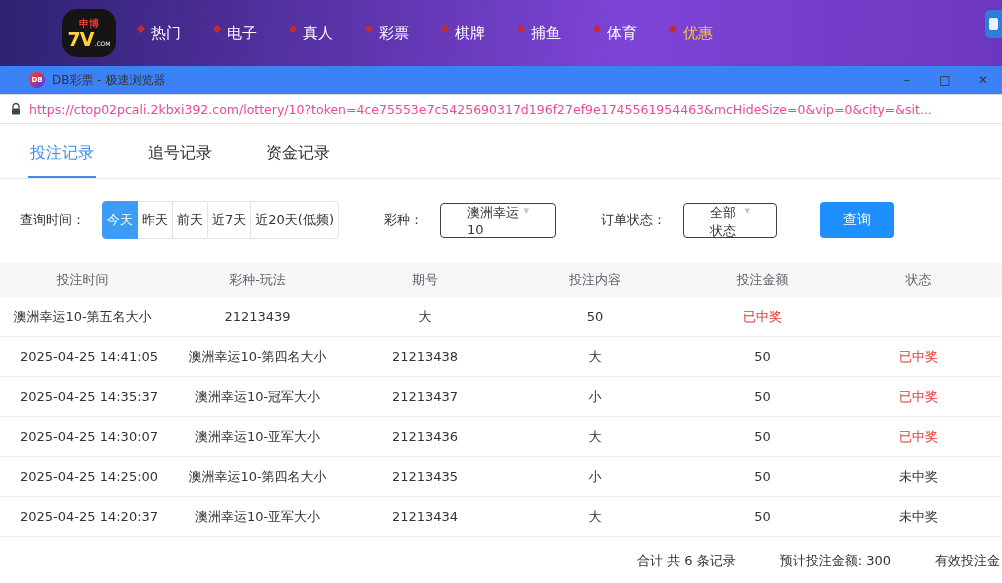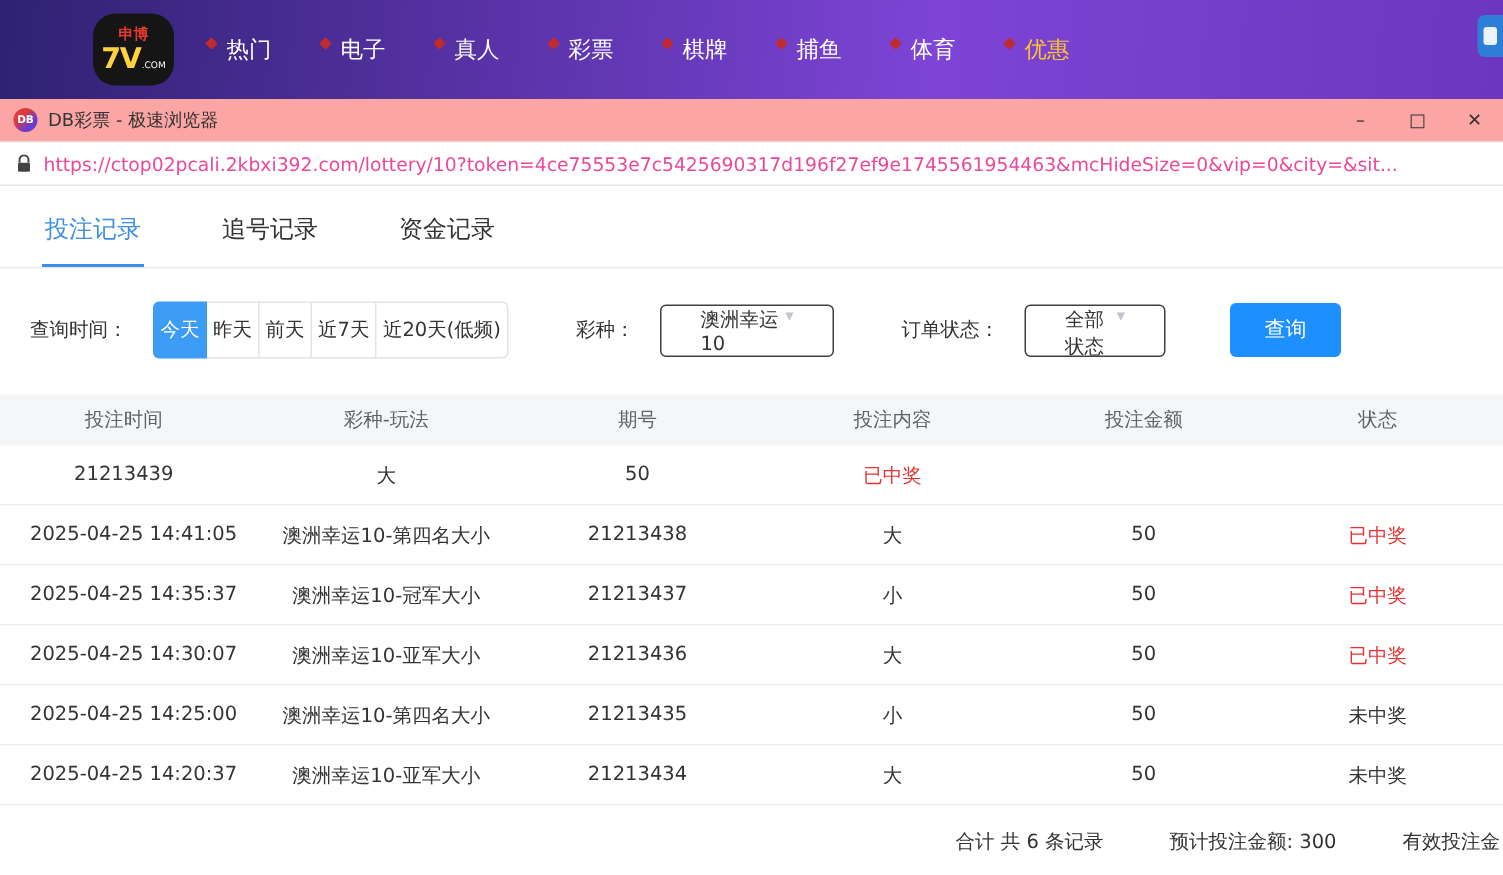--- a/index.html
+++ b/index.html
@@ -20,22 +20,22 @@
     display:inline-flex; align-items:center;text-align:right; }
   .nav-badge { width:6px; height:6px; background:#c22b2b; transform:rotate(45deg);
     display:inline-block; margin-right:7px; margin-bottom:8px; border-radius:1px; }
   .nav-item.highlight { color:#ffc62e; }
   .edge-widget { position:absolute; right:0; top:10px; width:17px; height:28px;
     background:#2e7ed8; border-radius:5px 0 0 5px; cursor:pointer;
     display:flex; align-items:center; justify-content:center; }
   .edge-inner { width:9px; height:12px; background:#fff; border-radius:2px; opacity:.9; }
 
   
-  .title-bar { height:29px; background:#fca5a5; border-bottom:1px solid #dcdcdc;
-    display:flex; align-items:center; }
+  .title-bar { height:29px; background:#3b82f6; border-bottom:1px solid #dcdcdc;
+    display:flex; align-items:center;padding-left:20px; }
   .favicon { width:16px; height:16px; border-radius:50%; margin-left:9px;
     background:linear-gradient(135deg,#e03a3a 35%,#6a3bd0 70%); color:#fff; font-size:7px;
     font-weight:bold; display:flex; align-items:center; justify-content:center; }
   .window-title { margin-left:7px; font-size:12px; color:#333; }
   .win-controls { margin-left:auto; display:flex; height:100%; }
   .win-btn { width:38px; height:100%; display:flex; align-items:center; justify-content:center;
     font-size:12px; color:#333; cursor:pointer; }
   .url-bar { height:29px; background:#fff; border-bottom:1px solid #e3e3e3;
     display:flex; align-items:center; padding:0 10px; cursor:text; }
   .lock { display:flex; margin-right:7px; }
@@ -181,20 +181,21 @@
   <div class="t-head">
     <span class="th">投注时间</span>
     <span class="th">彩种-玩法</span>
     <span class="th">期号</span>
     <span class="th">投注内容</span>
     <span class="th">投注金额</span>
     <span class="th">状态</span>
   </div>
 
   <div class="t-row">
+    <span class="td">澳洲幸运10-第五名大小</span>
     <span class="td">21213439</span>
     <span class="td">大</span>
     <span class="td">50</span>
     <span class="td status won">已中奖</span>
   </div>
   <div class="t-row">
     <span class="td c1">2025-04-25 14:41:05</span>
     <span class="td">澳洲幸运10-第四名大小</span>
     <span class="td">21213438</span>
     <span class="td">大</span>

